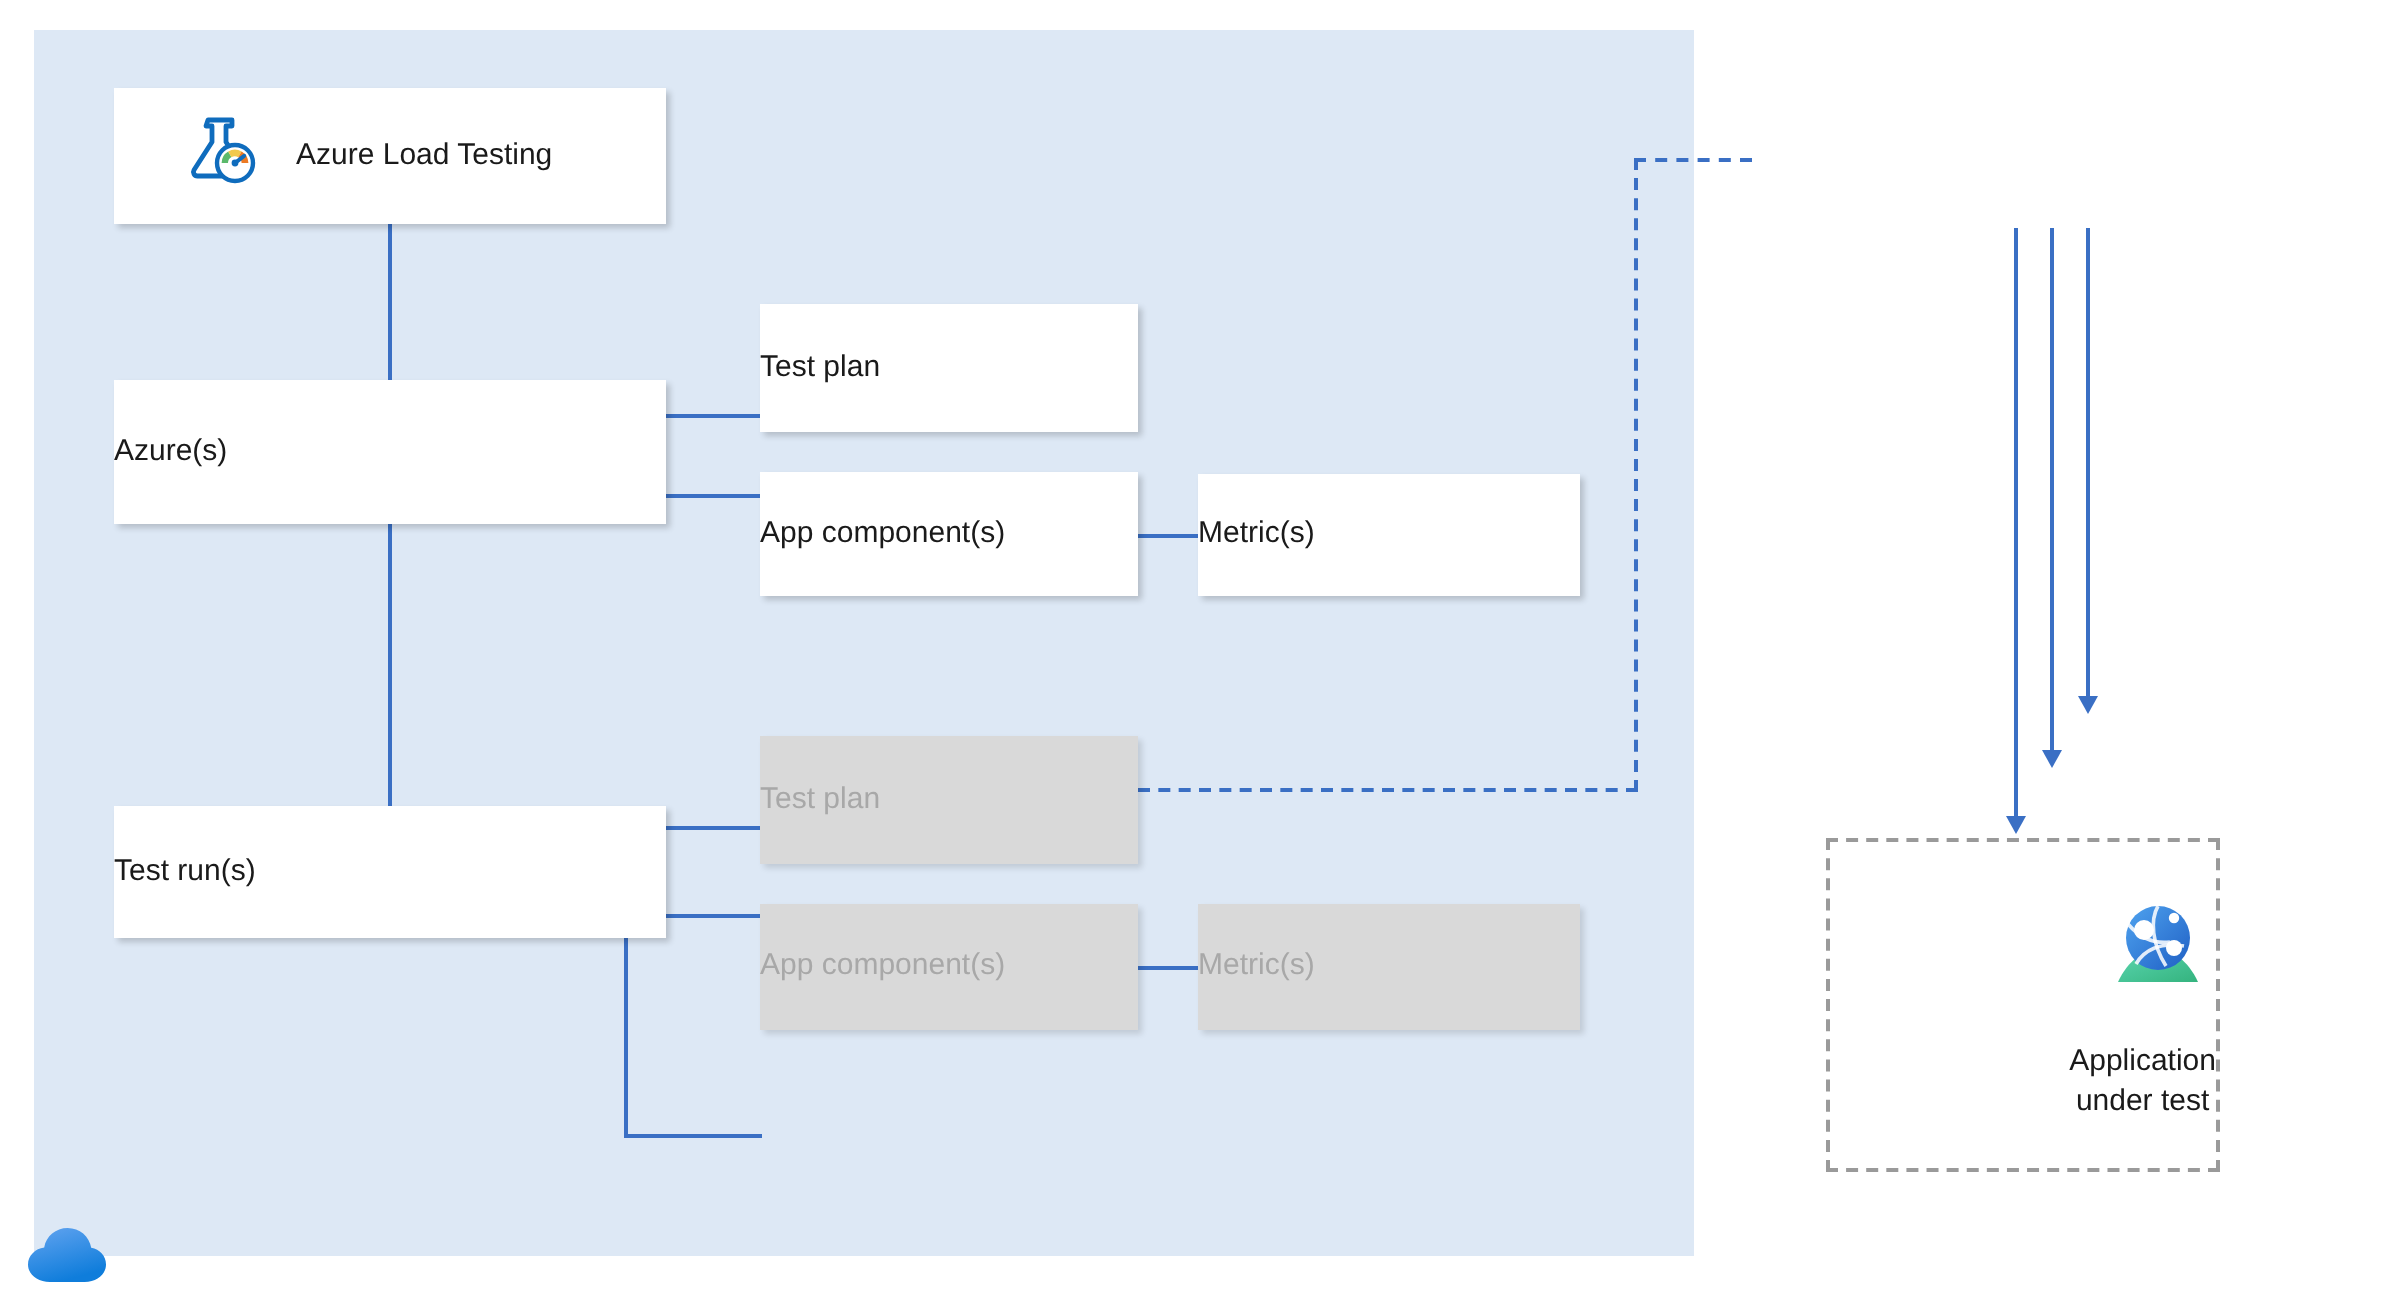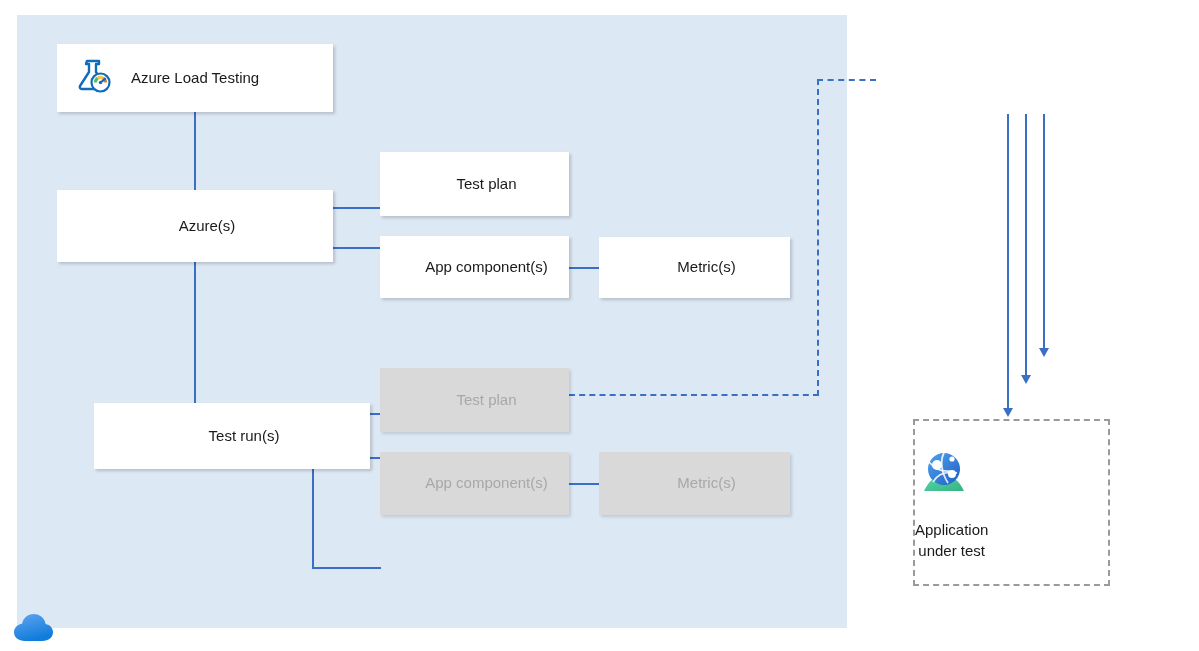--- a/index.html
+++ b/index.html
@@ -29,37 +29,35 @@
     top: 343px;
     width: 352px;
     height: 308px;
     background: #ffffff;
   }
   .node {
     position: absolute;
     box-sizing: border-box;
     display: flex;
     align-items: center;
-    justify-content: center;
     background: #ffffff;
     box-shadow: 2px 2px 3px rgba(0,0,0,0.18);
     font-size: 15px;
     color: #1a1a1a;
     text-align: center;
     line-height: 1.25;
-    padding-left: 24px;
   }
   .node.gray {
     background: #d9d9d9;
     color: #a8a8a8;
     box-shadow: 2px 2px 3px rgba(0,0,0,0.13);
   }
   .node.icon-node {
     justify-content: flex-start;
-    padding-left: 18px;
+    padding-left: 35px;
   }
   .node .label {
     white-space: nowrap;
   }
   .node.icon-node .label {
     margin-left: 18px;
   }
   .conn {
     position: absolute;
     background: #3a6fc4;
@@ -92,21 +90,21 @@
   .app-box {
     position: absolute;
     left: 913px;
     top: 419px;
     width: 197px;
     height: 167px;
     box-sizing: border-box;
     border: 2px dashed #9a9a9a;
     display: flex;
     flex-direction: column;
-    align-items: flex-start;
+    align-items: flex-end;
     justify-content: center;
   }
   .app-label {
     margin-top: 14px;
     font-size: 15px;
     color: #1a1a1a;
     text-align: center;
     line-height: 1.35;
   }
   .cloud-icon {
@@ -174,21 +172,21 @@
   </div>
 
   <div class="node" style="left:380px; top:236px; width:189px; height:62px;">
     <span class="label">App component(s)</span>
   </div>
 
   <div class="node" style="left:599px; top:237px; width:191px; height:61px;">
     <span class="label">Metric(s)</span>
   </div>
 
-  <div class="node" style="left:57px; top:403px; width:276px; height:66px;margin-left:37px;">
+  <div class="node" style="left:57px; top:403px; width:276px; height:66px;">
     <span class="label">Test run(s)</span>
   </div>
 
   <div class="node gray" style="left:380px; top:368px; width:189px; height:64px;">
     <span class="label">Test plan</span>
   </div>
 
   <div class="node gray" style="left:380px; top:452px; width:189px; height:63px;">
     <span class="label">App component(s)</span>
   </div>

